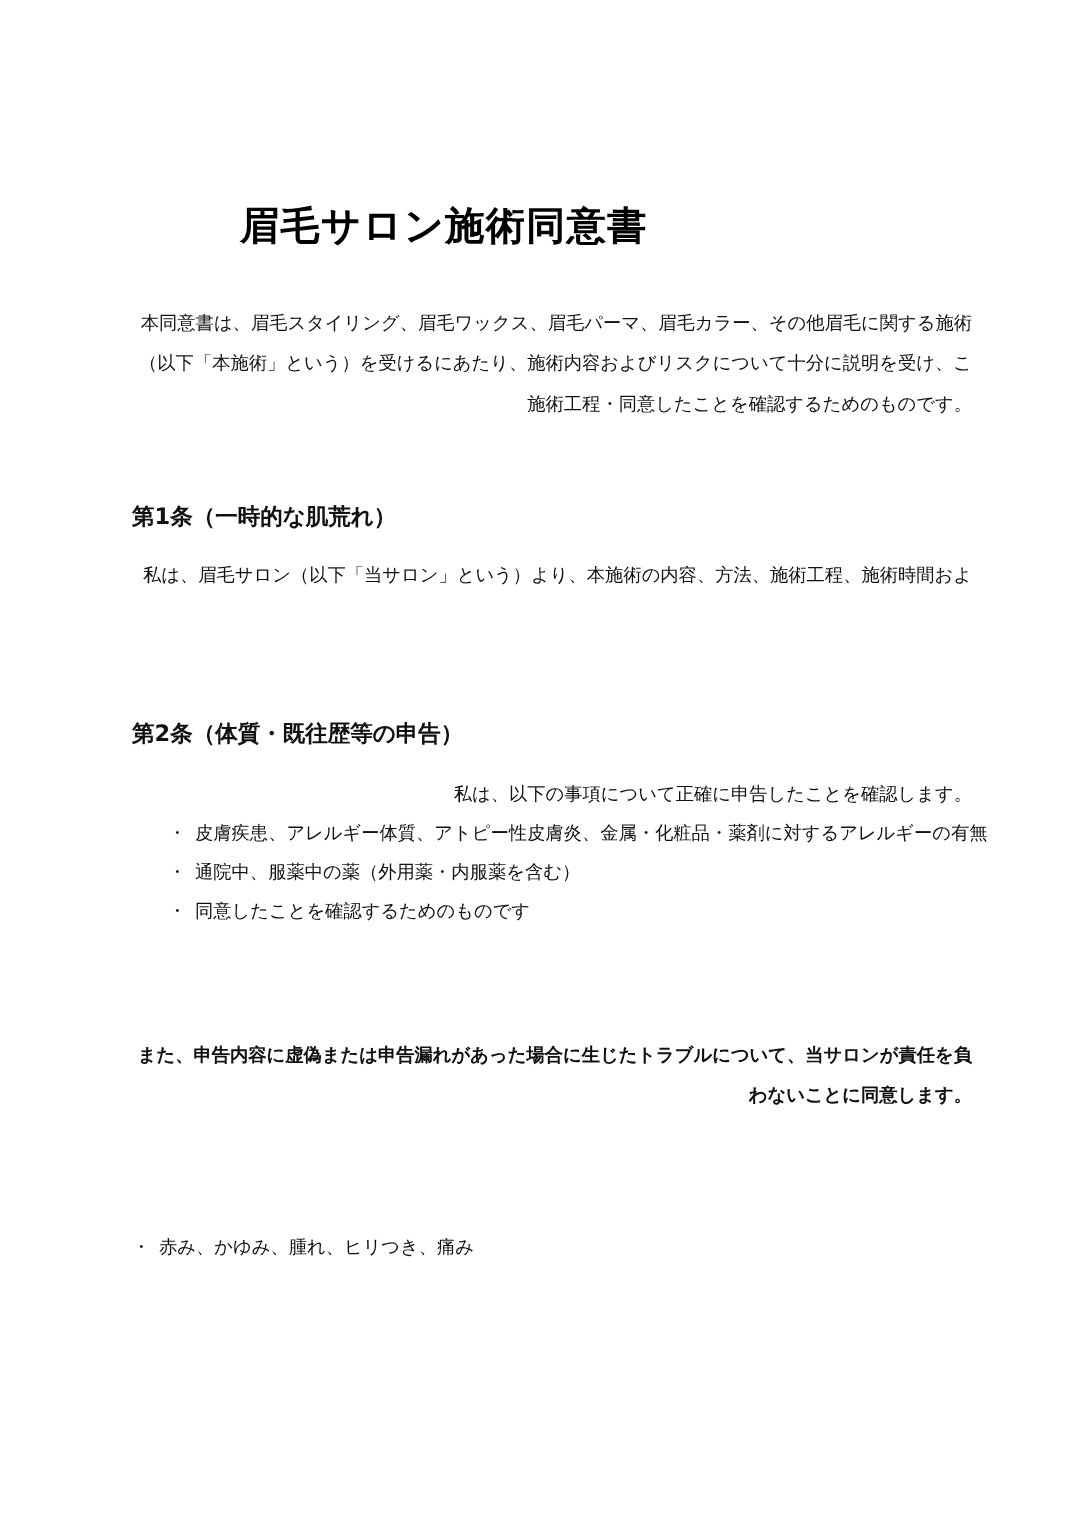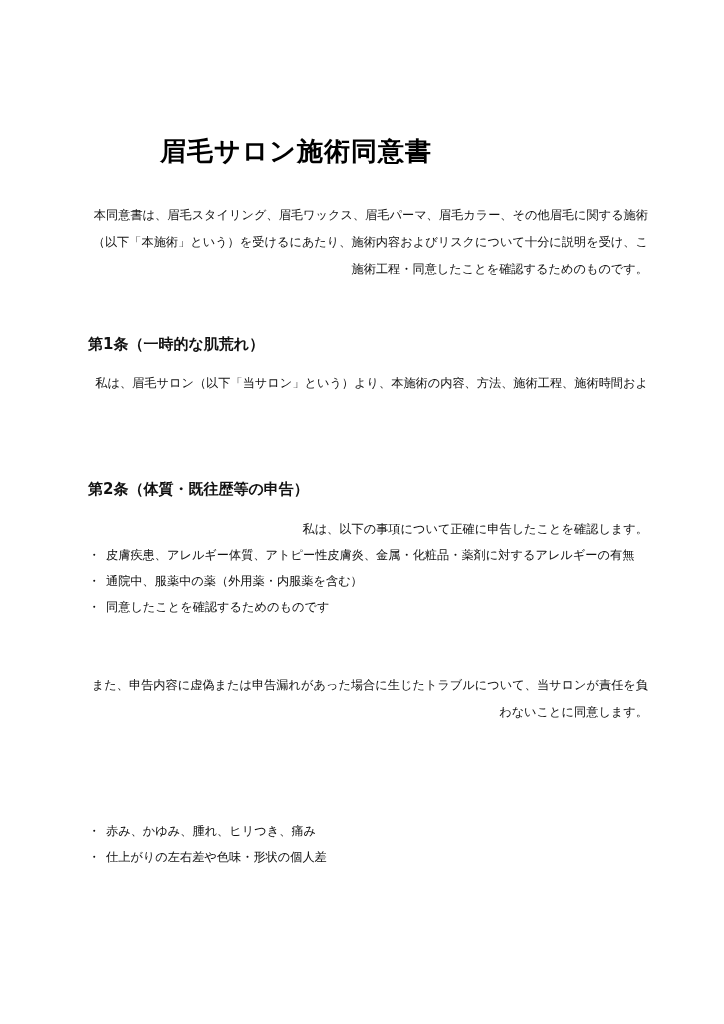--- a/index.html
+++ b/index.html
@@ -78,28 +78,27 @@
 
   <h2 class="heading" style="top:332px;">第1条（一時的な肌荒れ）</h2>
   <p class="para" style="top:370px;">
     <span class="line">私は、眉毛サロン（以下「当サロン」という）より、本施術の内容、方法、施術工程、施術時間およ</span>
   </p>
 
   <h2 class="heading" style="top:477px;">第2条（体質・既往歴等の申告）</h2>
   <p class="para" style="top:516px;">
     <span class="line">私は、以下の事項について正確に申告したことを確認します。</span>
   </p>
-  <ul class="list" style="top:542px;">
+  <ul class="list" style="top:542px;margin-left:24px;">
     <li><span class="bullet">・</span><span>皮膚疾患、アレルギー体質、アトピー性皮膚炎、金属・化粧品・薬剤に対するアレルギーの有無</span></li>
     <li><span class="bullet">・</span><span>通院中、服薬中の薬（外用薬・内服薬を含む）</span></li>
     <li><span class="bullet">・</span><span>同意したことを確認するためのものです</span></li>
   </ul>
-  <p class="para" style="top:672px;">
+  <p class="para" style="top:690px;font-weight:bold;">
     <span class="line">また、申告内容に虚偽または申告漏れがあった場合に生じたトラブルについて、当サロンが責任を負</span>
     <span class="line">わないことに同意します。</span>
   </p>
 
   <ul class="list" style="top:818px;">
     <li><span class="bullet">・</span><span>赤み、かゆみ、腫れ、ヒリつき、痛み</span></li>
-    <li><span class="bullet">・</span><span>仕上がりの左右差や色味・形状の個人差</span></li>
   </ul>
 
 </div>
 
 </body></html>

